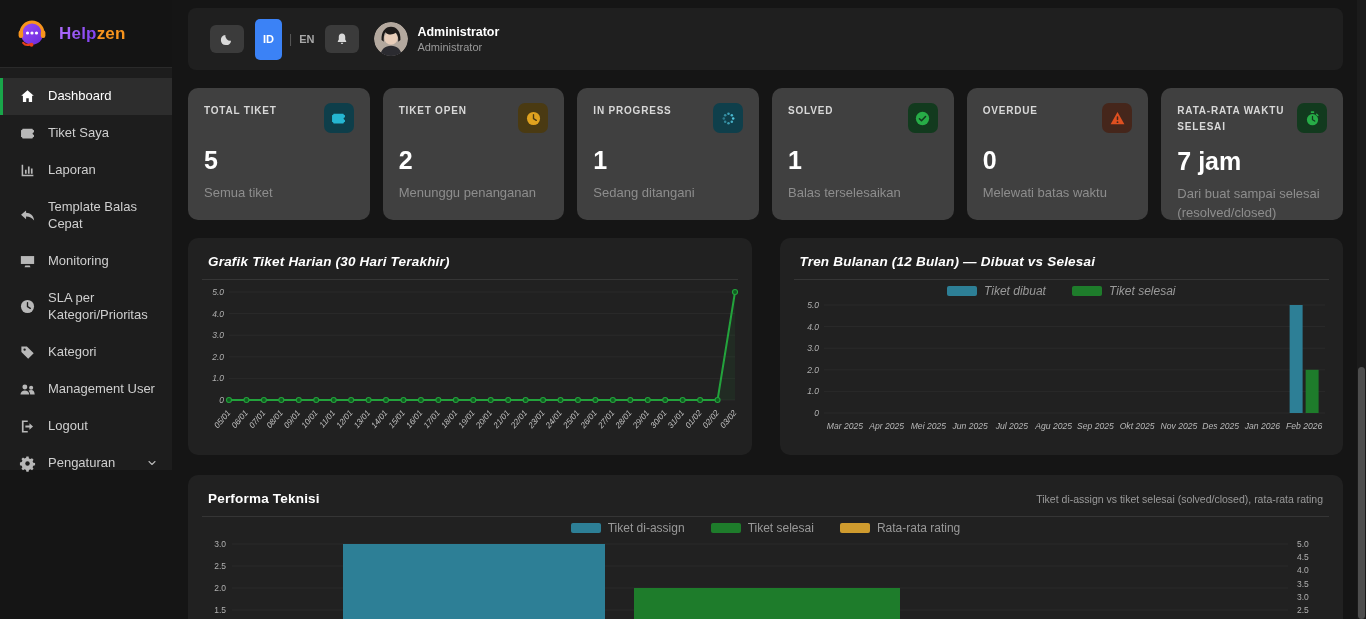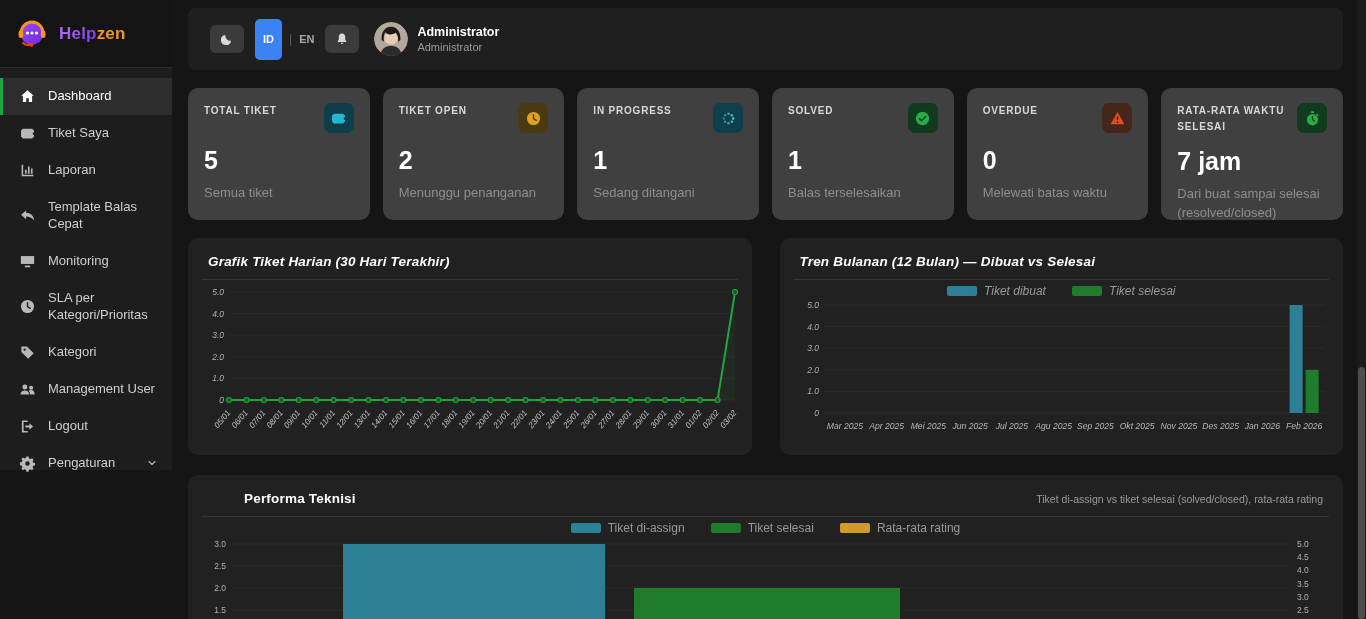--- a/index.html
+++ b/index.html
@@ -47,21 +47,21 @@
   .icon-box{width:30px;height:30px;border-radius:7px;display:flex;align-items:center;justify-content:center;flex:0 0 auto;}
   .icon-box svg{width:17px;height:17px;}
   .stat-value{font-size:25px;font-weight:bold;margin-top:13px;}
   .stat-caption{font-size:13px;color:#8d8d8d;margin-top:9px;line-height:1.45;}
 
   
   .charts-row{display:grid;grid-template-columns:1fr 1fr;gap:28px;margin-bottom:20px;font-style:italic;}
   .chart-card{background:#212121;border-radius:10px;padding:12px 14px;height:217px;overflow:hidden;}
   .chart-title{font-size:13.5px;font-weight:bold;letter-spacing:.2px;padding:4px 6px 0 6px;}
   .chart-divider{border-top:1px solid #353535;margin:10px 0 4px 0;}
-  .chart-head{display:flex;justify-content:space-between;align-items:center;padding:4px 6px 0 6px;margin-left:36px;}
+  .chart-head{display:flex;justify-content:space-between;align-items:center;padding:4px 6px 0 6px;}
   .chart-subtitle{font-size:10.5px;color:#9a9a9a;font-weight:normal;}
   .legend{display:flex;justify-content:center;align-items:center;gap:26px;margin:3px 0 1px 0;height:14px;}
   .legend-item{display:flex;align-items:center;gap:7px;}
   .legend-swatch{width:30px;height:10px;border-radius:2px;display:inline-block;}
   .legend-label{font-size:12px;color:#999;}
   .bottom-card{background:#212121;border-radius:10px;padding:12px 14px;height:300px;overflow:hidden;}
   svg text{font-family:"Liberation Sans","DejaVu Sans",sans-serif;}
 
   
   .scrollbar{position:absolute;right:0;top:0;width:9px;height:619px;background:#1b1b1b;z-index:10;}

